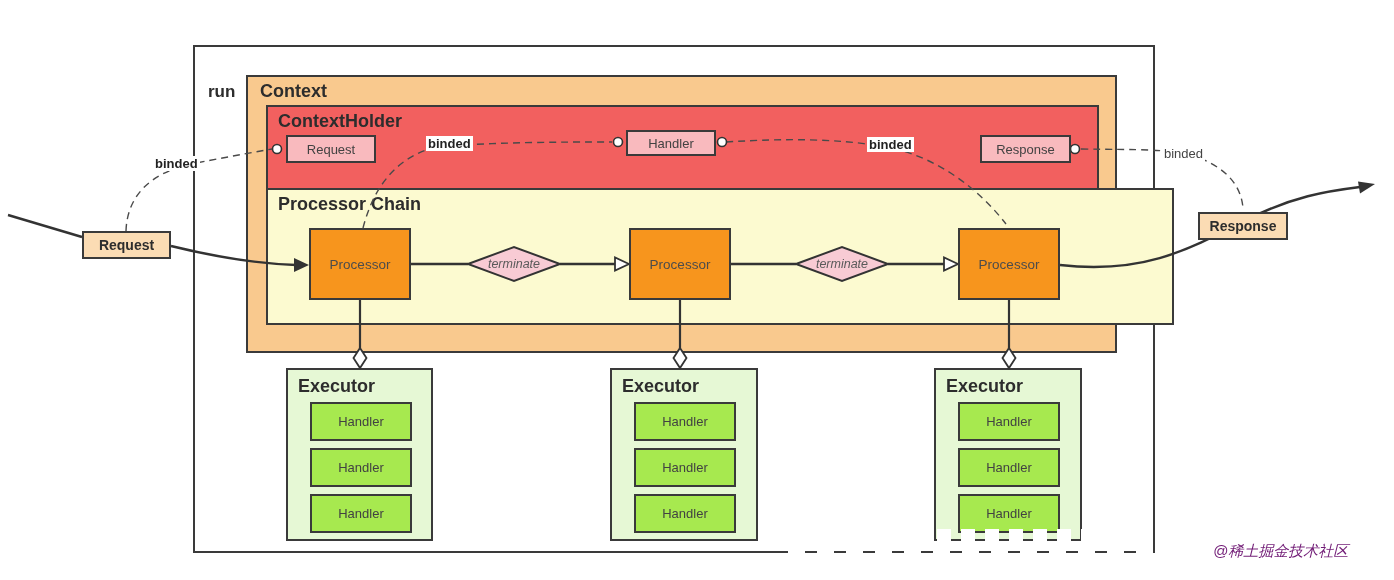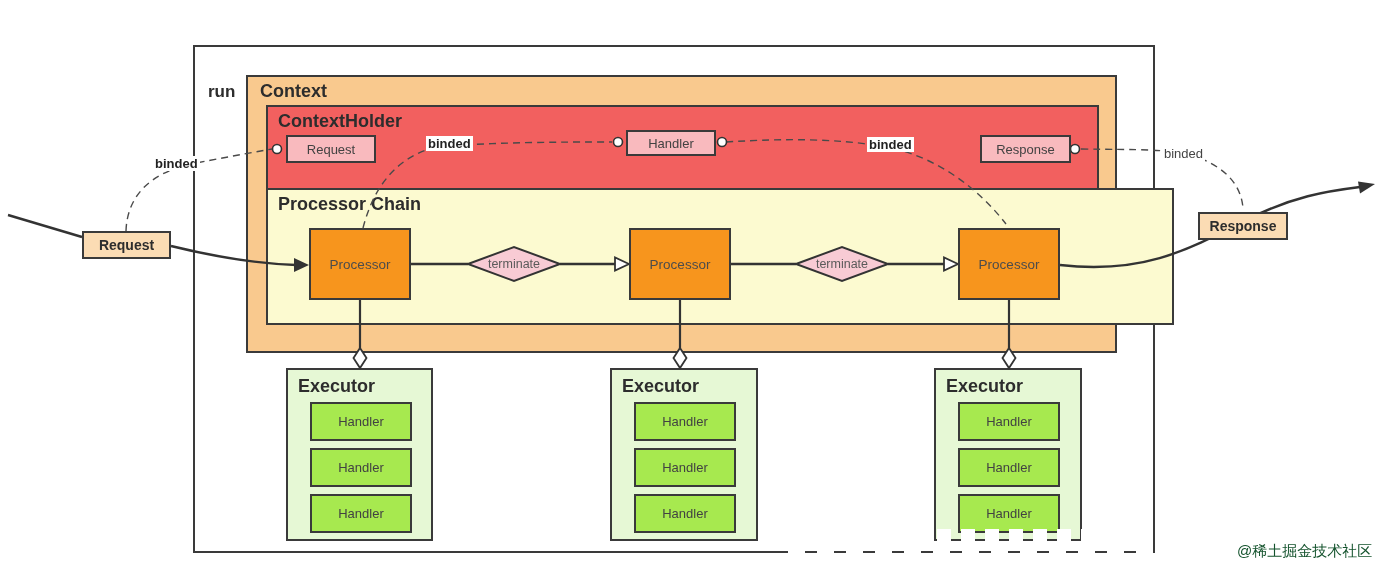--- a/index.html
+++ b/index.html
@@ -1,20 +1,20 @@
 <!DOCTYPE html>
 <html><head>
 <meta charset="utf-8">
 <style>
   html,body{margin:0;padding:0;background:#fff;}
   #canvas{
     position:relative;width:1394px;height:580px;background:#ffffff;
     font-family:"Liberation Sans",sans-serif;overflow:hidden;
   }
-  .abs{position:absolute;box-sizing:border-box;}
+  .abs{position:absolute;box-sizing:border-box;font-style:italic;}
   .box{position:absolute;box-sizing:border-box;border:2px solid #3a3a3a;}
   .titled-label{position:absolute;font-weight:bold;color:#2d2d2d;font-size:18px;}
   .center-text{display:flex;align-items:center;justify-content:center;}
   .small-text{font-size:13px;color:#424242;}
   svg{position:absolute;left:0;top:0;}
   .binded{position:absolute;font-size:13px;background:#ffffff;padding:0 2px;color:#222;font-weight:bold;}
   .smudge{position:absolute;background:repeating-linear-gradient(90deg,#ffffff 0 17px,rgba(255,255,255,0) 17px 29px);}
 </style>
 </head>
 <body>
@@ -146,15 +146,15 @@
   </div>
 
   <div class="binded" style="left:153px;top:156px;">binded</div>
   <div class="binded" style="left:426px;top:136px;">binded</div>
   <div class="binded" style="left:867px;top:137px;">binded</div>
   <div class="binded" style="left:1162px;top:146px;font-weight:normal;color:#444;">binded</div>
 
   <div class="smudge" style="left:788px;top:546px;width:376px;height:12px;"></div>
   <div class="smudge" style="left:937px;top:529px;width:146px;height:13px;background:repeating-linear-gradient(90deg,#ffffff 0 14px,rgba(255,255,255,0) 14px 24px);"></div>
 
-  <div class="abs" style="left:1213px;top:542px;font-size:15px;color:#14532d;margin-left:24px;">@稀土掘金技术社区</div>
+  <div class="abs" style="left:1213px;top:542px;font-size:15px;color:#701a75;">@稀土掘金技术社区</div>
 
 </div>
 
 </body></html>

